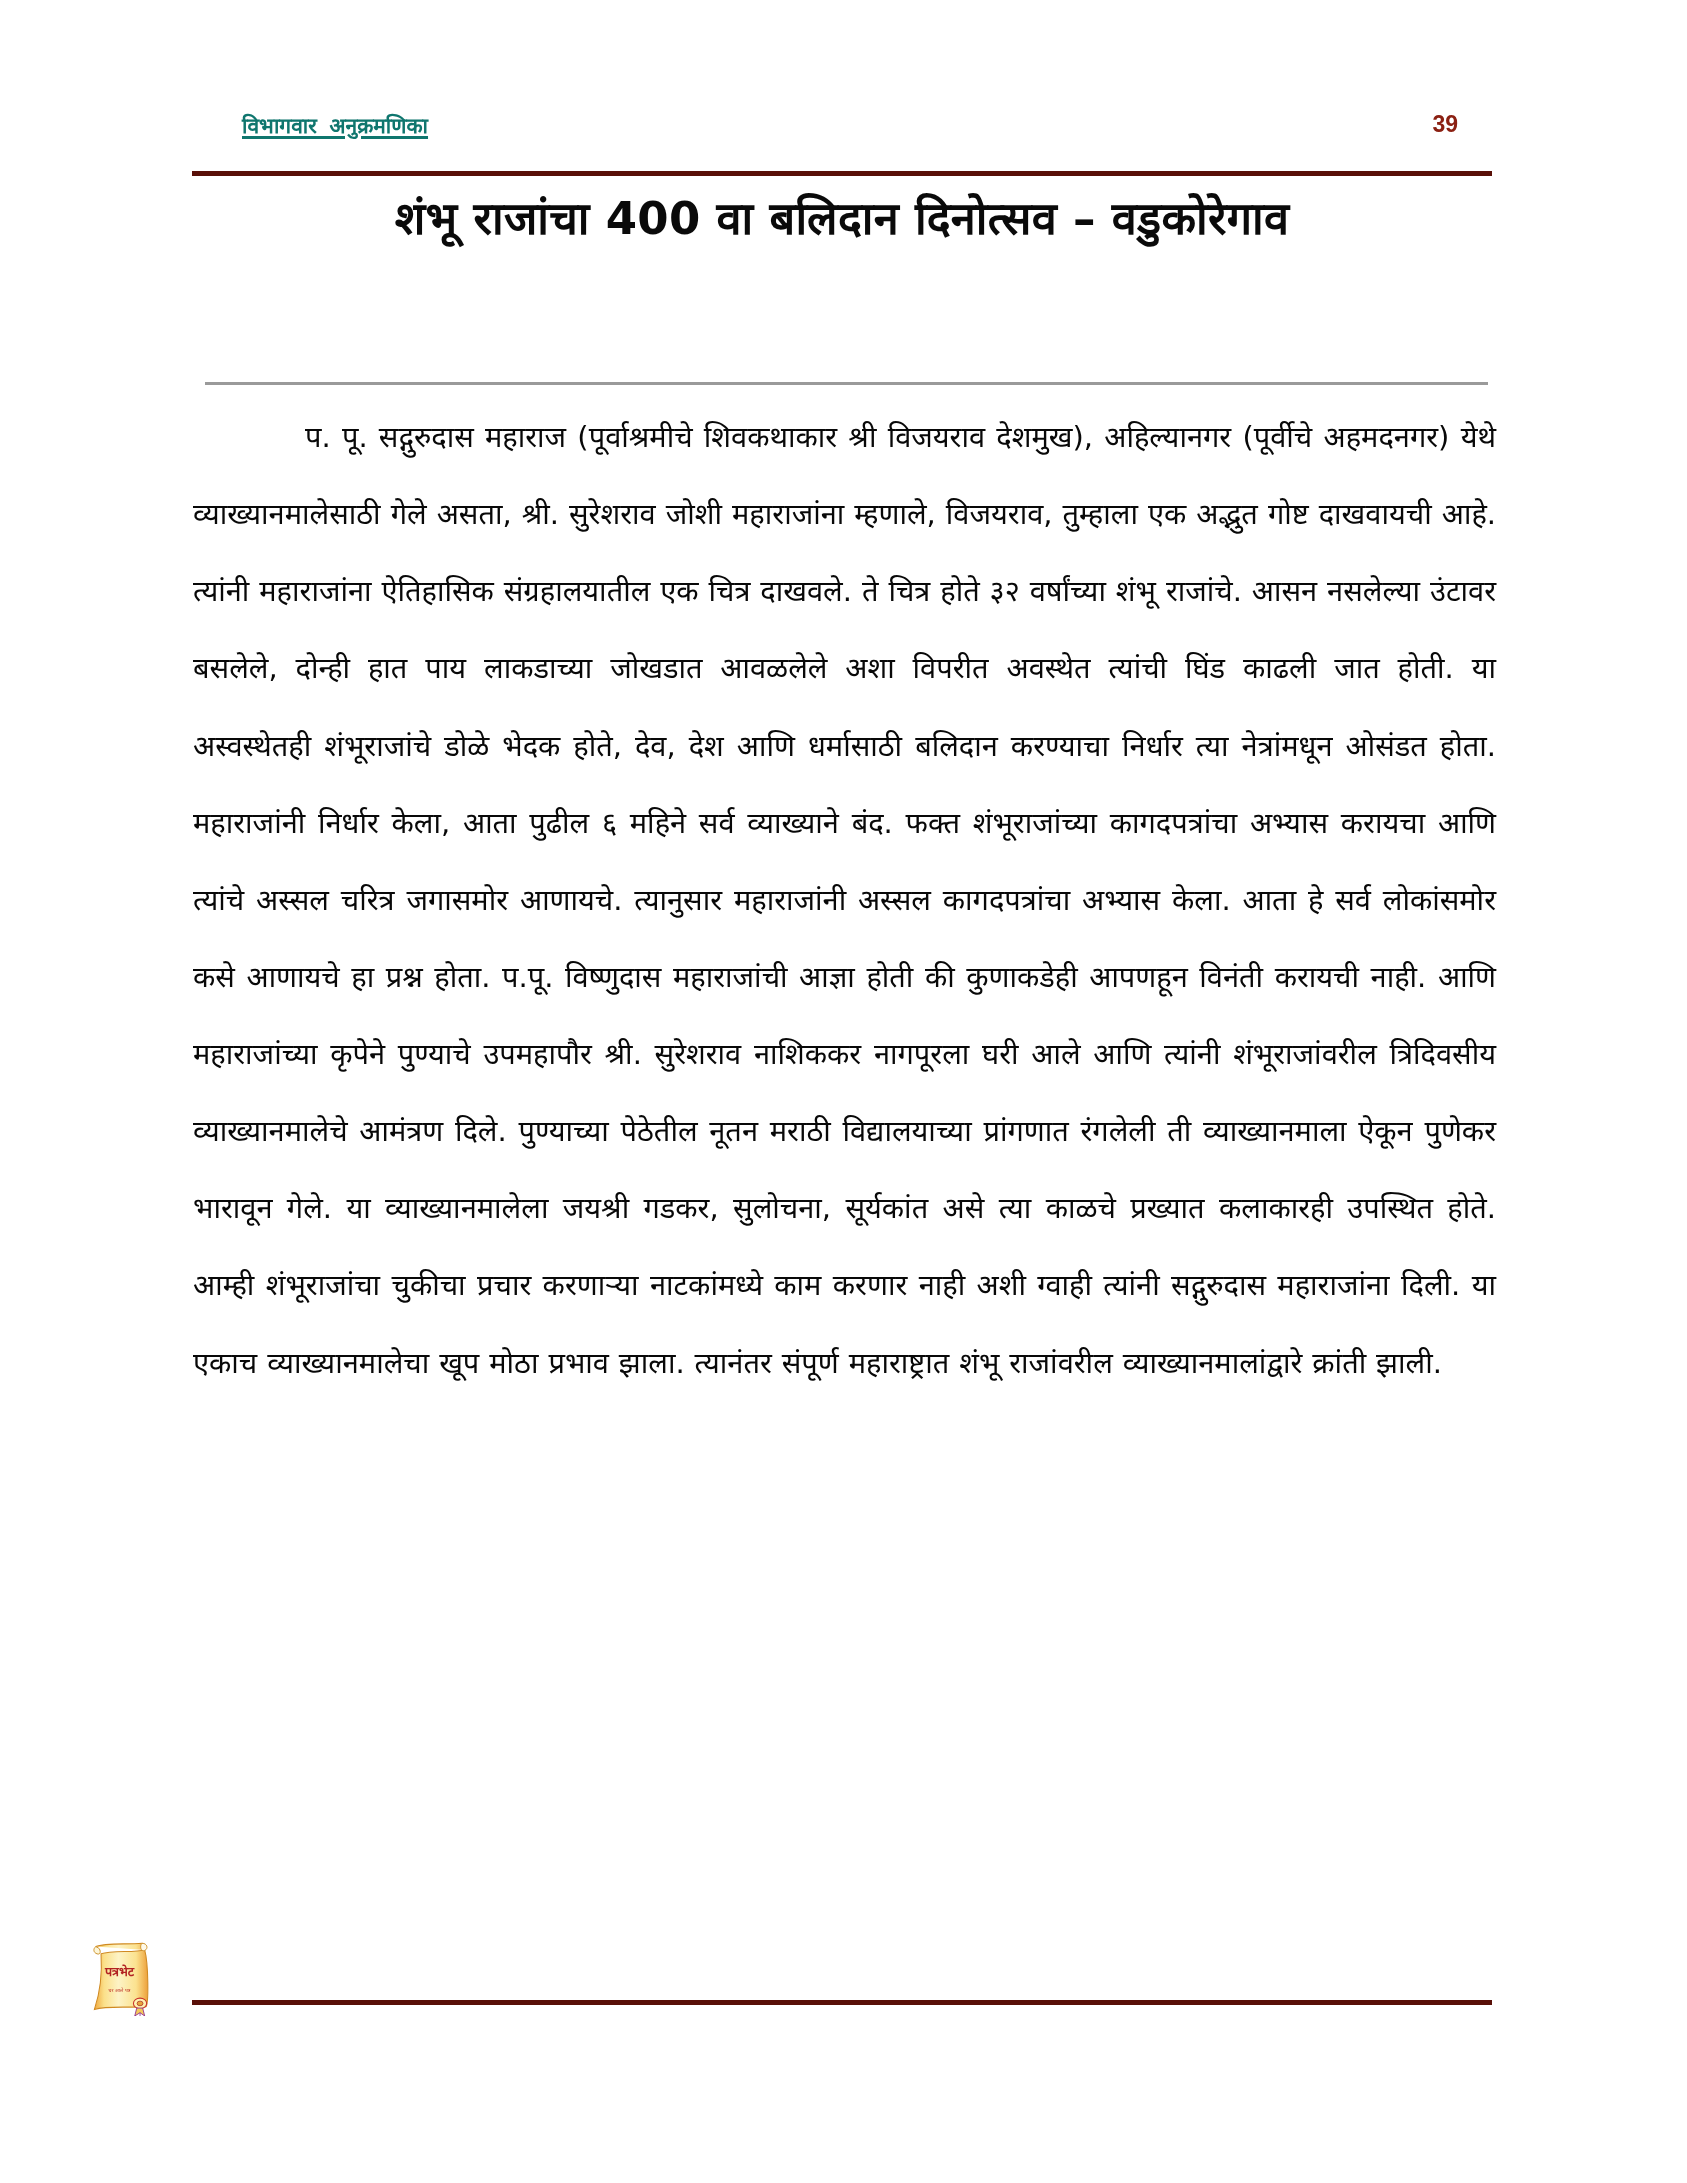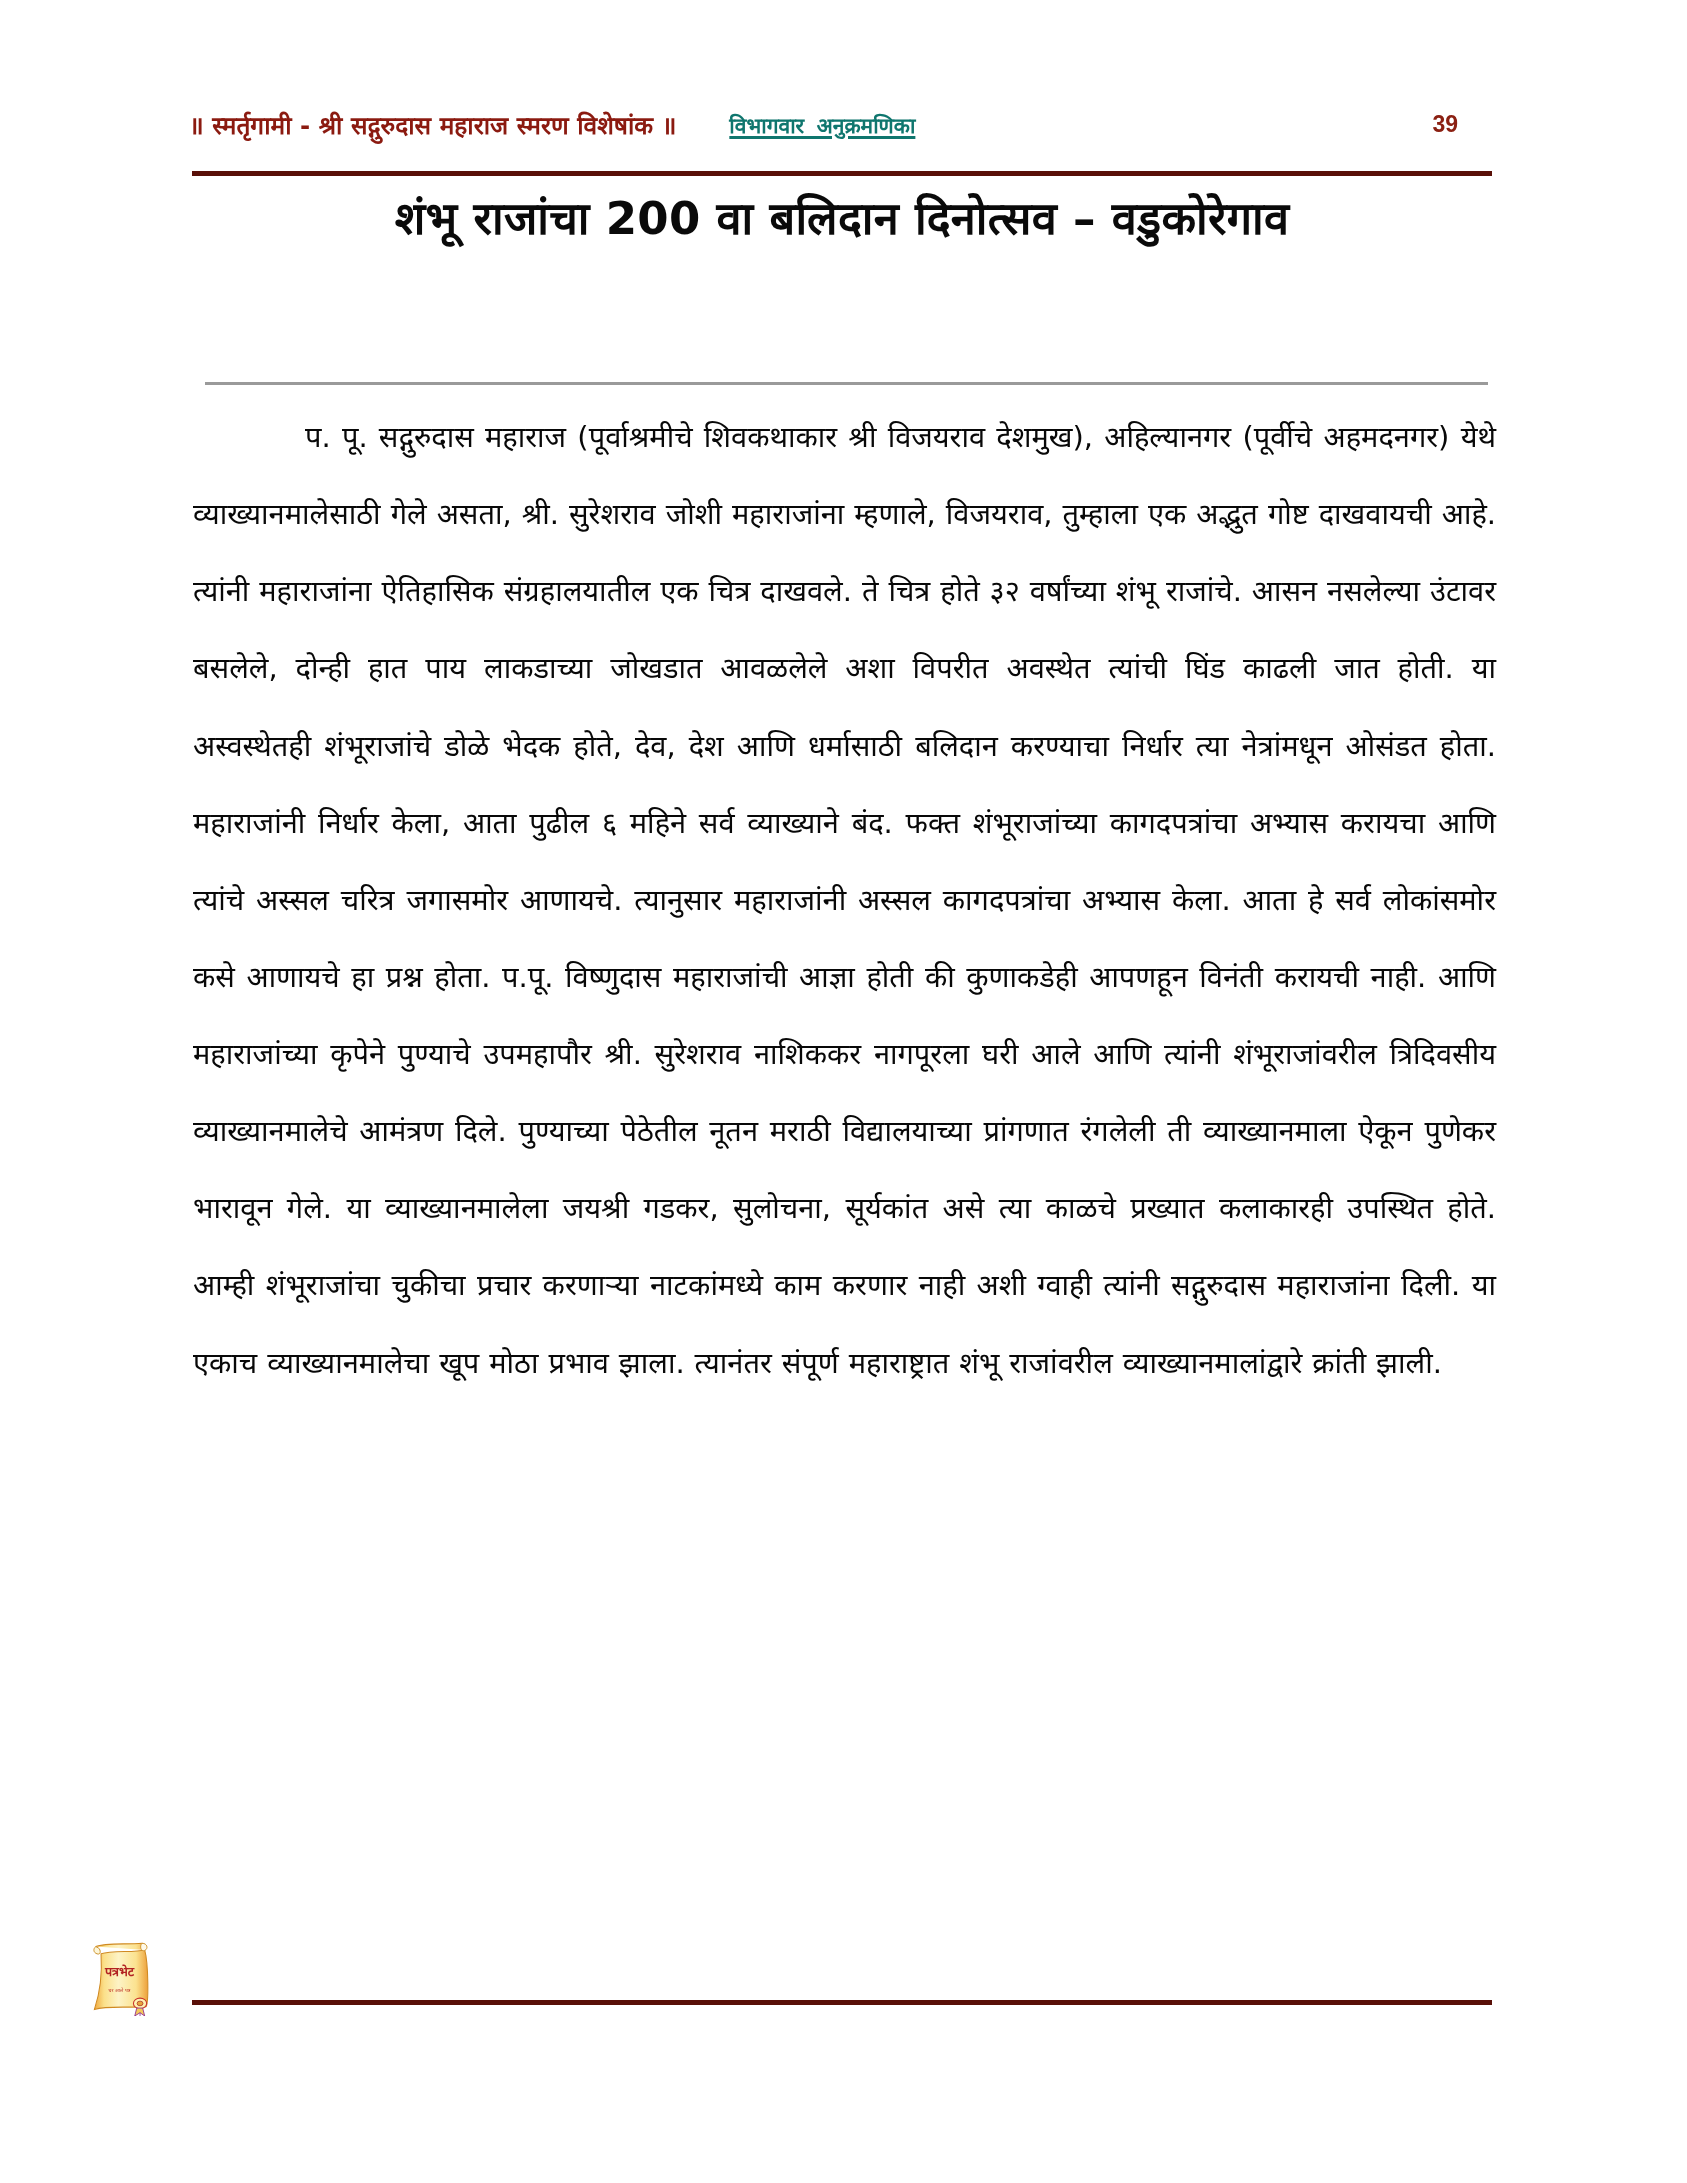--- a/index.html
+++ b/index.html
@@ -150,28 +150,27 @@
     height: 78px;
   }
   .logo svg { display: block; width: 81px; height: 78px; }
 </style>
 </head>
 <body>
 
 <div class="page">
 
   <div class="header">
-    <div class="header-left">॥ स्मर्तृगामी - श्री सद्गुरुदास महाराज स्मरण विशेषांक ॥</div>
     <a class="header-link" href="#">विभागवार अनुक्रमणिका</a>
     <div class="page-number">39</div>
   </div>
 
   <div class="rule-top"></div>
 
-  <div class="title">शंभू राजांचा 200 वा बलिदान दिनोत्सव – वडुकोरेगाव</div>
+  <div class="title">शंभू राजांचा 400 वा बलिदान दिनोत्सव – वडुकोरेगाव</div>
 
 
   <div class="rule-mid"></div>
 
   <div class="body-text">प. पू. सद्गुरुदास महाराज (पूर्वाश्रमीचे शिवकथाकार श्री विजयराव देशमुख), अहिल्यानगर (पूर्वीचे अहमदनगर) येथे व्याख्यानमालेसाठी गेले असता, श्री. सुरेशराव जोशी महाराजांना म्हणाले, विजयराव, तुम्हाला एक अद्भुत गोष्ट दाखवायची आहे. त्यांनी महाराजांना ऐतिहासिक संग्रहालयातील एक चित्र दाखवले. ते चित्र होते ३२ वर्षांच्या शंभू राजांचे. आसन नसलेल्या उंटावर बसलेले, दोन्ही हात पाय लाकडाच्या जोखडात आवळलेले अशा विपरीत अवस्थेत त्यांची घिंड काढली जात होती. या अस्वस्थेतही शंभूराजांचे डोळे भेदक होते, देव, देश आणि धर्मासाठी बलिदान करण्याचा निर्धार त्या नेत्रांमधून ओसंडत होता. महाराजांनी निर्धार केला, आता पुढील ६ महिने सर्व व्याख्याने बंद. फक्त शंभूराजांच्या कागदपत्रांचा अभ्यास करायचा आणि त्यांचे अस्सल चरित्र जगासमोर आणायचे. त्यानुसार महाराजांनी अस्सल कागदपत्रांचा अभ्यास केला. आता हे सर्व लोकांसमोर कसे आणायचे हा प्रश्न होता. प.पू. विष्णुदास महाराजांची आज्ञा होती की कुणाकडेही आपणहून विनंती करायची नाही. आणि महाराजांच्या कृपेने पुण्याचे उपमहापौर श्री. सुरेशराव नाशिककर नागपूरला घरी आले आणि त्यांनी शंभूराजांवरील त्रिदिवसीय व्याख्यानमालेचे आमंत्रण दिले. पुण्याच्या पेठेतील नूतन मराठी विद्यालयाच्या प्रांगणात रंगलेली ती व्याख्यानमाला ऐकून पुणेकर भारावून गेले. या व्याख्यानमालेला जयश्री गडकर, सुलोचना, सूर्यकांत असे त्या काळचे प्रख्यात कलाकारही उपस्थित होते. आम्ही शंभूराजांचा चुकीचा प्रचार करणाऱ्या नाटकांमध्ये काम करणार नाही अशी ग्वाही त्यांनी सद्गुरुदास महाराजांना दिली. या एकाच व्याख्यानमालेचा खूप मोठा प्रभाव झाला. त्यानंतर संपूर्ण महाराष्ट्रात शंभू राजांवरील व्याख्यानमालांद्वारे क्रांती झाली.</div>
 
   <div class="rule-bottom"></div>
 
 
   <div class="logo">

